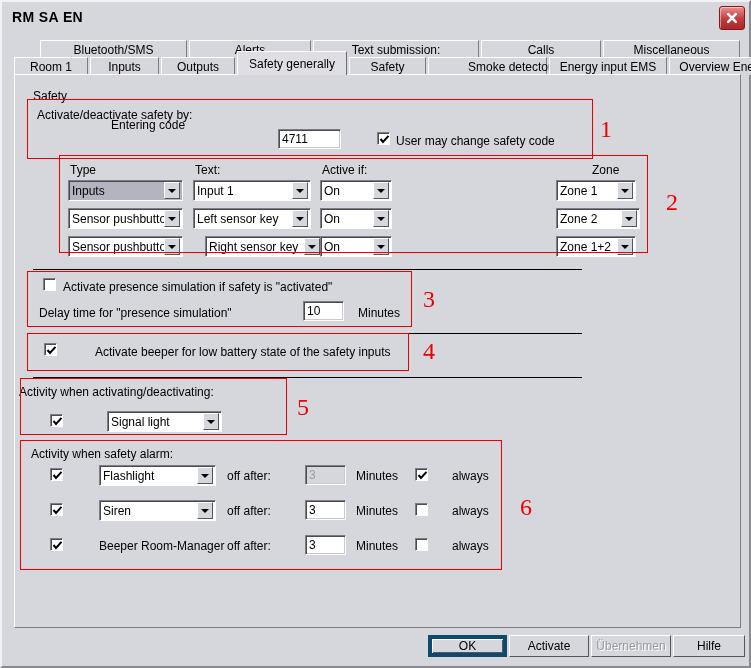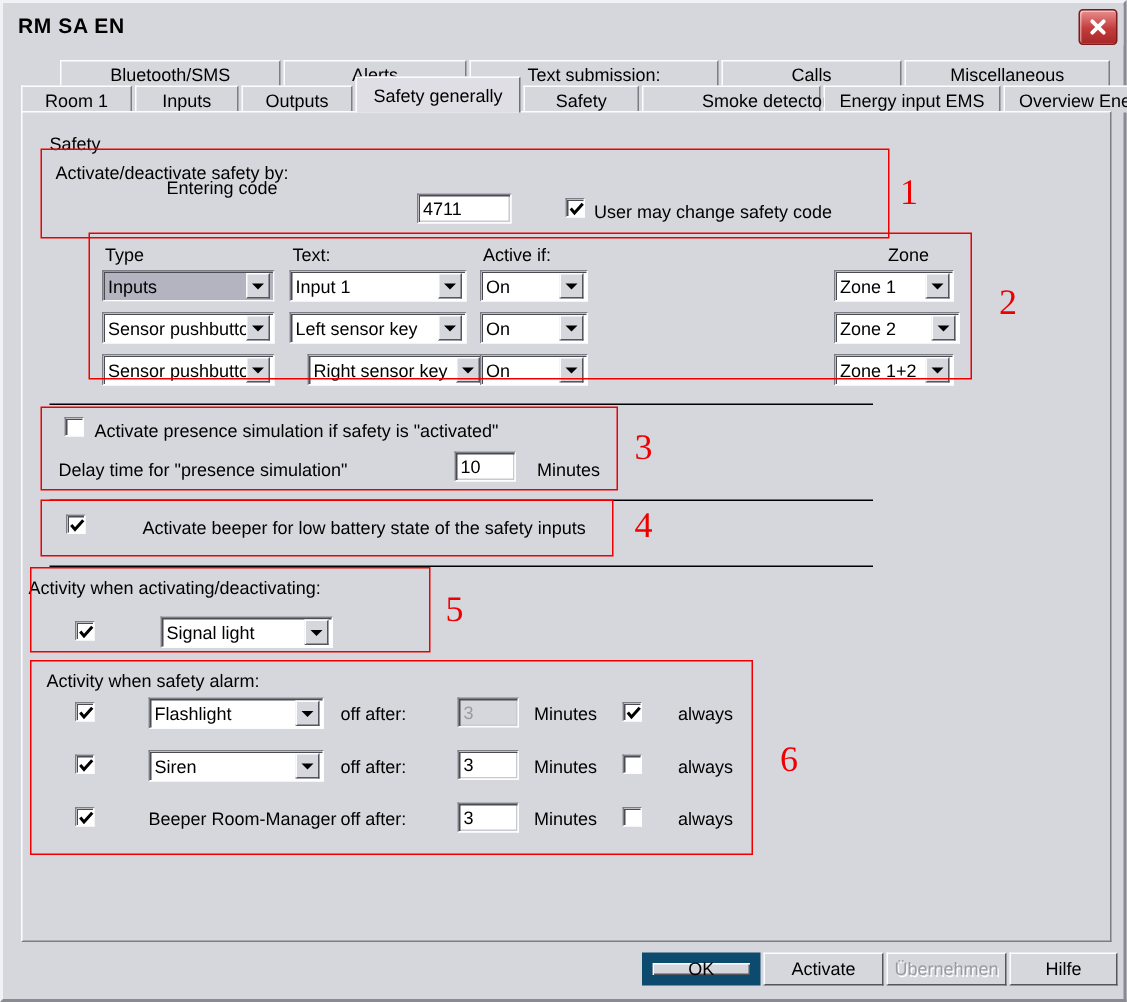--- a/index.html
+++ b/index.html
@@ -152,21 +152,21 @@
     position:absolute;height:22px;box-sizing:border-box;
     background:#d6d6dd;
     border-top:1px solid #fdfdff;
     border-left:1px solid #fdfdff;
     border-right:1px solid #55555d;
     border-bottom:1px solid #55555d;
     display:flex;align-items:center;justify-content:center;
     font-size:12px;cursor:pointer;white-space:nowrap;
   }
   .btn.def{
-    border:7px solid #0c4a6e;
+    border:4px solid #0c4a6e;
     box-shadow:inset 1px 1px 0 #fdfdff, inset -1px -1px 0 #55555d;
   }
   .btn.dis{color:#9a9aa2;text-shadow:1px 1px 0 #fdfdff;cursor:default;}
 </style>
 </head>
 <body>
 
 <div id="window">
 
   <div id="titlebar">

